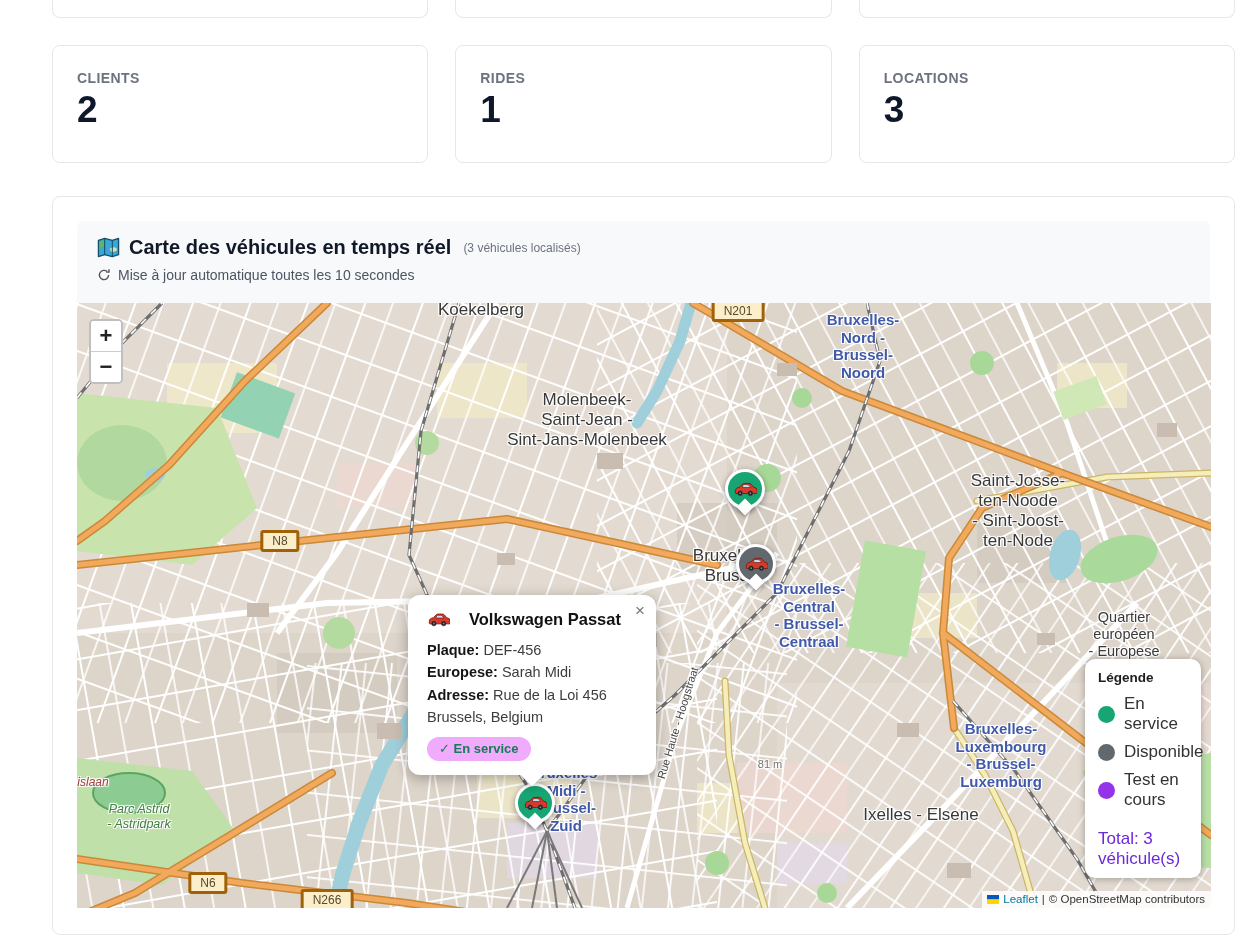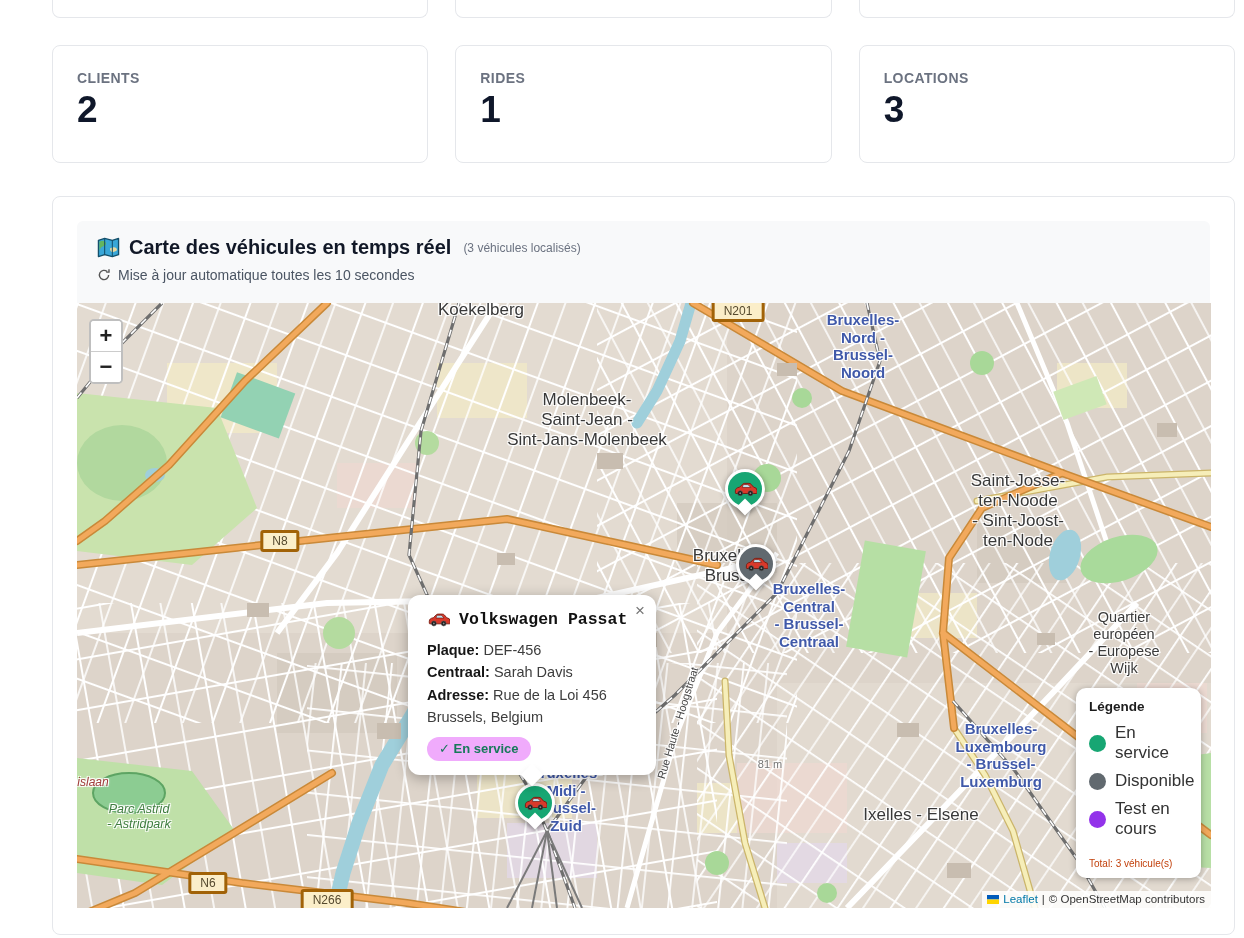--- a/index.html
+++ b/index.html
@@ -49,36 +49,36 @@
   
   .vehicle-marker{position:absolute;z-index:10;width:34px;height:34px;border-radius:50%;border:3.5px solid #fff;background:var(--c,#17a673);
     transform:translate(-50%,-50%);box-shadow:0 2px 6px rgba(0,0,0,.4);display:flex;align-items:center;justify-content:center;cursor:pointer;}
   .vehicle-marker .tail{position:absolute;left:50%;bottom:-7px;width:12px;height:12px;background:#fff;transform:translateX(-50%) rotate(45deg);z-index:-1;box-shadow:2px 2px 4px rgba(0,0,0,.25);}
   .car-icon{width:24px;height:16px;}
 
   
   .popup{position:absolute;left:331px;top:292px;width:248px;box-sizing:border-box;background:#fff;border-radius:12px;
     box-shadow:0 3px 14px rgba(0,0,0,.3);padding:15px 19px 14px;z-index:30;}
   .popup-tail{position:absolute;left:50%;bottom:-8px;width:16px;height:16px;background:#fff;transform:translateX(-50%) rotate(45deg);box-shadow:4px 4px 8px rgba(0,0,0,.12);}
-  .popup-title-row{display:flex;align-items:center;gap:9px;margin-bottom:10px;font-family:Liberation Mono, monospace;}
+  .popup-title-row{display:flex;align-items:center;gap:19px;margin-bottom:10px;}
   .popup-title{font-size:16.5px;font-weight:700;color:#111;}
   .popup-title-row .car-icon{width:23px;height:15px;}
   .popup-row{font-size:14.5px;color:#3d3d3d;line-height:1.55;}
   .popup-row strong{color:#161616;}
   .status-badge{display:inline-block;margin-top:8px;background:#f0abfc;color:#17795a;font-weight:700;font-size:13px;padding:4px 12px 5px;border-radius:14px;}
   .popup-close{position:absolute;top:7px;right:11px;font-size:17px;line-height:1;color:#757575;cursor:pointer;}
 
   
-  .legend{position:absolute;right:10px;bottom:30px;width:125px;box-sizing:border-box;background:#fff;border-radius:10px;
+  .legend{position:absolute;right:10px;bottom:30px;width:116px;box-sizing:border-box;background:#fff;border-radius:10px;
     box-shadow:0 1px 7px rgba(0,0,0,.3);padding:11px 13px 9px;z-index:35;}
   .legend-title{font-size:13.5px;font-weight:700;color:#1c1c1c;margin-bottom:9px;}
   .legend-item{display:flex;align-items:center;gap:9px;margin-bottom:8px;}
   .legend-dot{width:17px;height:17px;border-radius:50%;background:var(--c,#999);flex:0 0 auto;}
   .legend-item-label{font-size:17px;color:#333;}
-  .legend-total{font-size:10px;color:#c2410c;margin-top:19px;}
+  .legend-total{font-size:17px;color:#6d28d9;margin-top:19px;}
 
   
   .zoom-ctl{position:absolute;left:12px;top:16px;z-index:40;border:2px solid rgba(0,0,0,.25);border-radius:5px;overflow:hidden;background:#fff;width:30px;}
   .zoom-btn{width:30px;height:30px;background:#fff;color:#222;font-size:22px;font-weight:700;text-align:center;line-height:29px;cursor:pointer;}
   .zoom-btn.in{border-bottom:1px solid #ccc;}
 
   
   .attribution{position:absolute;right:0;bottom:0;z-index:40;background:rgba(255,255,255,.85);padding:2px 6px 3px 5px;
     font-size:11.5px;color:#333;display:flex;align-items:center;gap:4px;white-space:nowrap;}
   .attribution a{color:#0078a8;text-decoration:none;cursor:pointer;}
@@ -399,21 +399,21 @@
               <circle cx="12" cy="20" r="1.6" fill="#888"></circle>
             <circle cx="29" cy="20" r="4.2" fill="#1b1b1b" stroke="#555" stroke-width="1"></circle>
               <circle cx="29" cy="20" r="1.6" fill="#888"></circle>
           </svg>
           <span class="popup-title">Volkswagen Passat</span>
         </div>
         <div>
 
             <div class="popup-row"><strong>Plaque:</strong> <span>DEF-456</span></div>
 
-            <div class="popup-row"><strong>Centraal:</strong> <span>Sarah Davis</span></div>
+            <div class="popup-row"><strong>Europese:</strong> <span>Sarah Midi</span></div>
 
             <div class="popup-row"><strong>Adresse:</strong> <span>Rue de la Loi 456 Brussels, Belgium</span></div>
           </div>
         <span class="status-badge">✓ En service</span>
       </div>
 
       <div class="legend">
         <div class="legend-title">Légende</div>
         <div>
 

